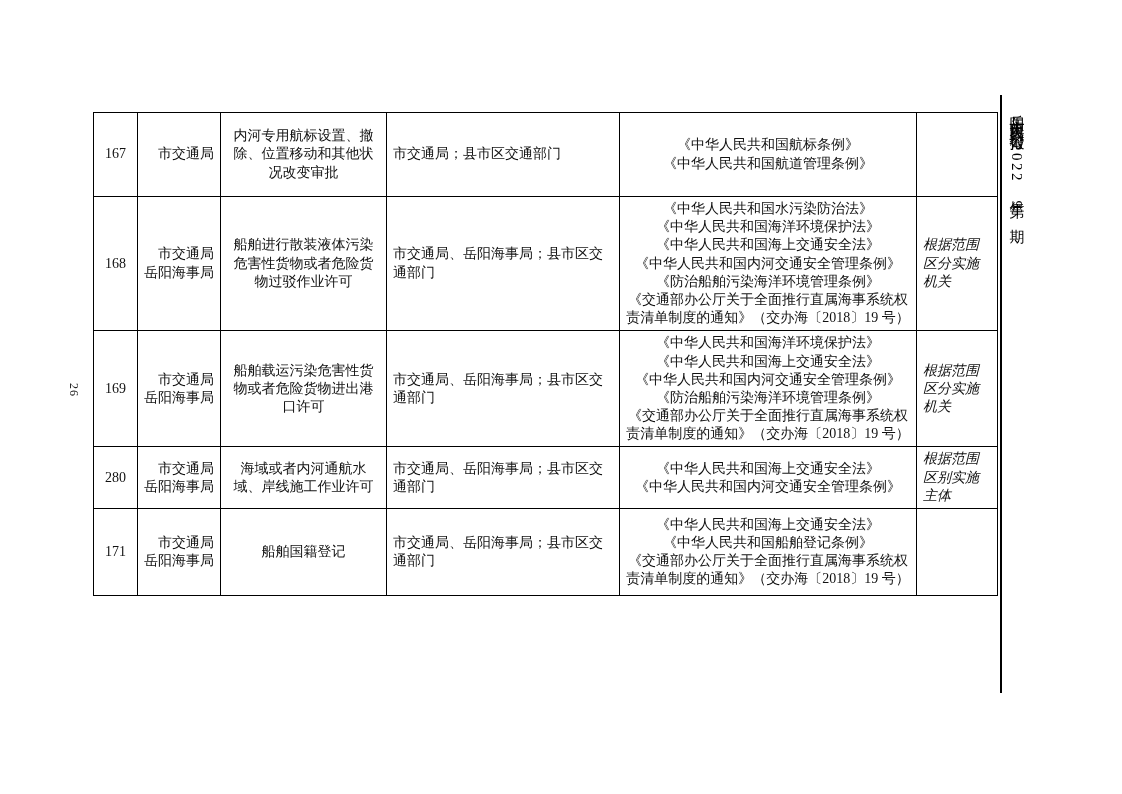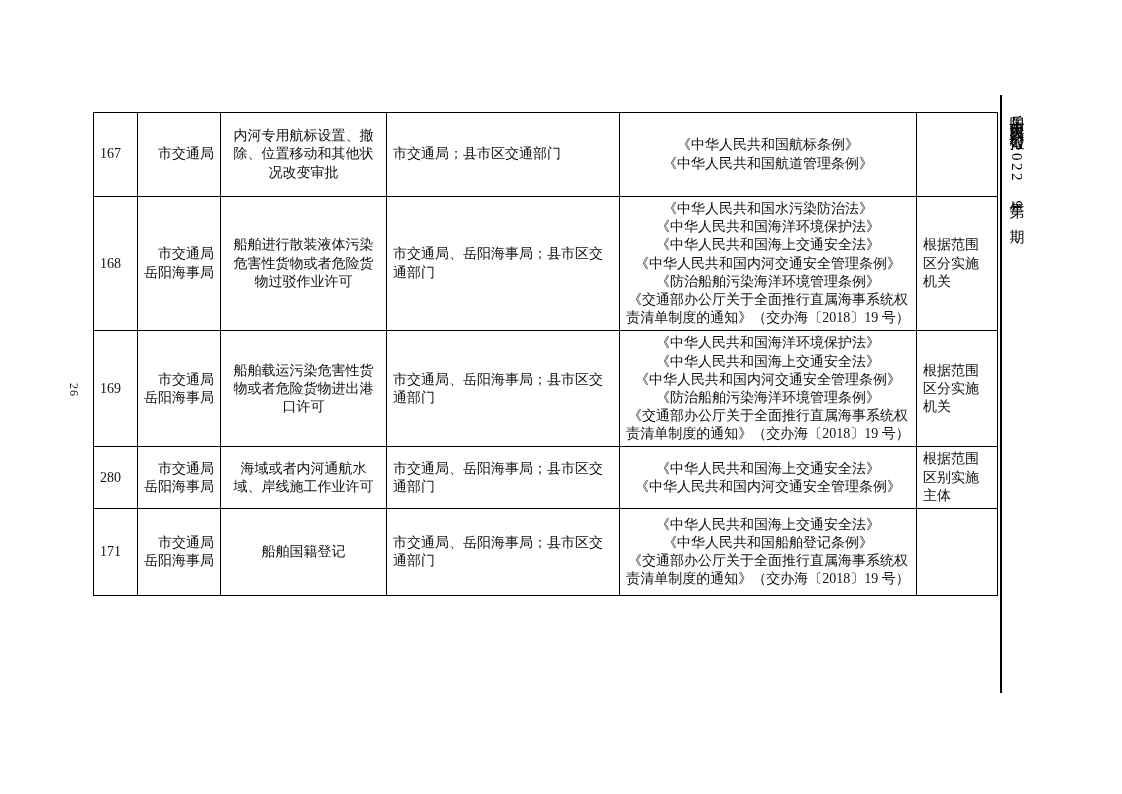--- a/index.html
+++ b/index.html
@@ -56,26 +56,26 @@
     vertical-align:middle;
     padding:3px 6px;
     overflow:hidden;
   }
   table.gov th{
     font-weight:bold;
     text-align:center;
     padding:2px 2px;
     font-size:14px;
   }
-  td.c-no{padding:3px 2px;margin-top:31px;}
+  td.c-no{text-align:center;padding:3px 2px;margin-top:31px;}
   td.c-dept{text-align:right;white-space:pre-line;padding:3px 2px;}
   td.c-item{text-align:center;padding:3px 7px;}
   td.c-agency{text-align:left;padding:3px 1px 3px 7px;}
   td.c-basis{text-align:center;white-space:pre-line;padding:3px 4px 3px 6px;}
-  td.c-remark{text-align:left;white-space:pre-line;padding:3px 5px;}
+  td.c-remark{text-align:left;white-space:pre-line;padding:3px 5px;font-style:italic;}
   .hdr-two-line div{line-height:1.25;}
 </style>
 </head>
 <body>
 
 <div class="page">
 
   <div class="page-number">26</div>
 
   <div class="side-rule"></div>

